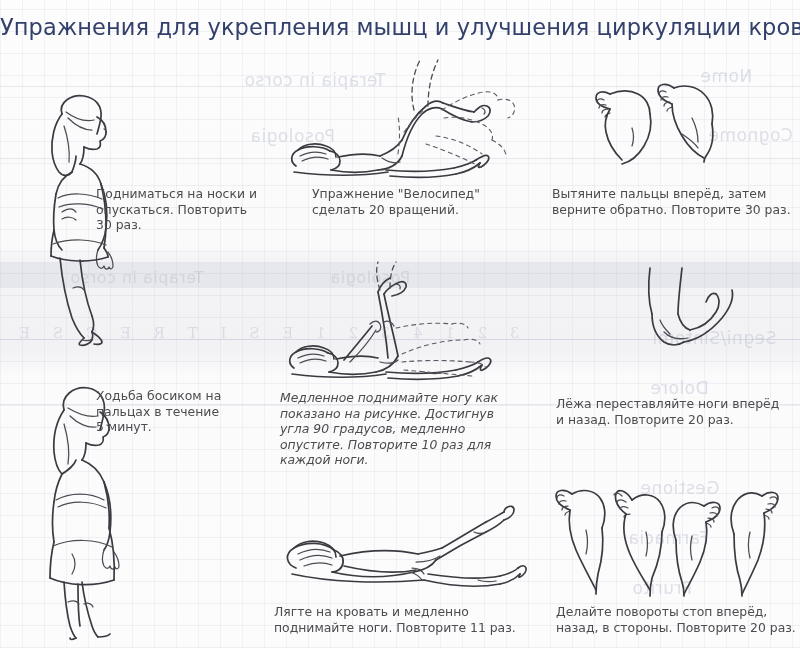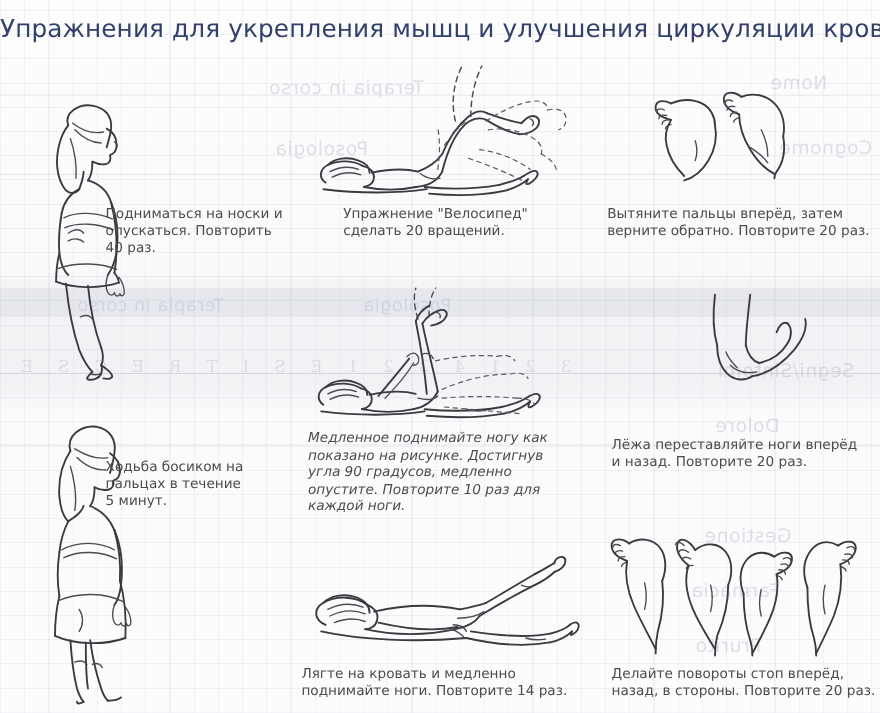--- a/index.html
+++ b/index.html
@@ -141,21 +141,21 @@
       <path class="ink-thin" d="M55 196 C60 194 64 195 66 198"></path>
 
       <path class="ink" d="M66 246 C62 250 60 252 62 253 C66 254 72 252 74 248 C75 244 75 242 74 240"></path>
       <path class="ink" d="M74 240 C80 244 84 247 84 250 C84 252 80 253 76 252"></path>
       <path class="ink-thin" d="M64 248 C68 249 72 249 74 247"></path>
     </svg>
   </div>
 
   <div class="caption" style="left:96px;top:186px;width:185px;">Подниматься на носки и
 опускаться. Повторить
-40 раз.</div>
+30 раз.</div>
 
   <div class="fig" style="left:286px;top:58px;">
     <svg width="240" height="122" viewBox="0 0 240 122">
 
       <path class="ink" d="M10 108 C4 104 4 96 12 92 C22 87 36 88 44 93"></path>
       <path class="ink" d="M12 92 C18 86 30 84 40 88 C46 90 50 94 50 99"></path>
       <path class="ink-thin" d="M14 98 C22 94 32 93 40 96"></path>
       <path class="ink-thin" d="M16 103 C24 99 34 98 42 101"></path>
       <path class="ink" d="M44 93 C50 94 54 98 54 103 C54 108 50 111 45 112"></path>
 
@@ -220,21 +220,21 @@
       <path class="ink-thin" d="M84 45 C81 46 79 47 79 49"></path>
       <path class="ink" d="M86 26 C96 22 108 24 116 32 C124 40 126 52 124 62"></path>
       <path class="ink" d="M84 42 C84 52 88 64 94 74 C100 84 108 92 116 96"></path>
       <path class="ink" d="M124 62 C126 74 124 86 118 94 C116 97 116 98 116 100"></path>
       <path class="ink-thin" d="M104 56 C108 64 110 72 110 80"></path>
       <path class="ink-thin" d="M94 72 C100 76 106 80 110 86"></path>
     </svg>
   </div>
 
   <div class="caption" style="left:552px;top:186px;width:248px;">Вытяните пальцы вперёд, затем
-верните обратно. Повторите 20 раз.</div>
+верните обратно. Повторите 30 раз.</div>
 
   <div class="fig" style="left:20px;top:382px;">
     <svg width="120" height="258" viewBox="0 0 120 258">
       <path class="ink" d="M44 28 C40 14 54 4 68 6 C80 8 86 18 84 30 C83 38 81 44 80 48"></path>
       <path class="ink" d="M44 28 C36 40 33 56 34 70 C35 80 38 88 42 92"></path>
       <path class="ink-thin" d="M48 26 C58 32 68 36 78 34"></path>
       <path class="ink-thin" d="M50 34 C58 42 68 46 76 45"></path>
       <path class="ink-thin" d="M44 42 C48 56 50 70 48 82"></path>
       <path class="ink" d="M80 30 C86 34 89 40 89 46 C89 51 86 54 83 55 C84 59 82 62 79 63 C75 64 70 63 66 61"></path>
       <path class="ink-thin" d="M87 43 C89 44 90 46 89 48"></path>
@@ -261,21 +261,21 @@
       <path class="ink" d="M62 200 C64 216 68 232 72 244 C74 250 76 253 78 255"></path>
       <path class="ink" d="M58 202 C58 218 58 232 60 244"></path>
       <path class="ink-thin" d="M48 220 C53 218 57 219 59 222"></path>
       <path class="ink-thin" d="M64 222 C68 220 72 222 73 225"></path>
 
       <path class="ink" d="M56 256 C52 258 50 258 50 256"></path>
       <path class="ink" d="M78 255 C84 255 88 254 90 252"></path>
     </svg>
   </div>
 
-  <div class="caption" style="left:96px;top:388px;width:185px;margin-top:28px;">Ходьба босиком на
+  <div class="caption" style="left:96px;top:388px;width:185px;">Ходьба босиком на
 пальцах в течение
 5 минут.</div>
 
   <div class="fig" style="left:284px;top:262px;">
     <svg width="240" height="122" viewBox="0 0 240 122">
 
       <path class="ink" d="M10 106 C4 102 4 94 12 90 C22 85 36 86 44 91"></path>
       <path class="ink" d="M12 90 C18 84 30 82 40 86 C46 88 50 92 50 97"></path>
       <path class="ink-thin" d="M14 96 C22 92 32 91 40 94"></path>
       <path class="ink-thin" d="M16 101 C24 97 34 96 42 99"></path>
@@ -379,21 +379,21 @@
       <path class="ink" d="M150 72 C176 76 202 78 222 74"></path>
       <path class="ink" d="M146 78 C172 84 200 86 222 82"></path>
       <path class="ink" d="M222 74 C230 72 236 70 240 66"></path>
       <path class="ink" d="M222 82 C232 80 238 76 242 72"></path>
       <path class="ink" d="M240 66 C244 63 247 63 248 66 C249 69 246 73 242 75 C240 76 241 74 242 72"></path>
       <path class="ink-thin" d="M200 78 C206 80 212 80 218 79"></path>
     </svg>
   </div>
 
   <div class="caption" style="left:274px;top:604px;width:250px;">Лягте на кровать и медленно
-поднимайте ноги. Повторите 14 раз.</div>
+поднимайте ноги. Повторите 11 раз.</div>
 
   <div class="fig" style="left:546px;top:474px;">
     <svg width="250" height="126" viewBox="0 0 250 126">
 
       <path class="ink" d="M26 20 C18 14 10 16 10 22 C10 28 16 33 24 36"></path>
       <path class="ink-thin" d="M18 22 C14 20 11 21 11 24"></path>
       <path class="ink-thin" d="M20 27 C16 26 13 27 13 30"></path>
       <path class="ink-thin" d="M22 32 C18 32 16 33 16 36"></path>
       <path class="ink-thin" d="M24 37 C21 38 19 39 19 41"></path>
       <path class="ink" d="M26 20 C36 14 48 16 54 24 C60 32 60 44 56 54"></path>

